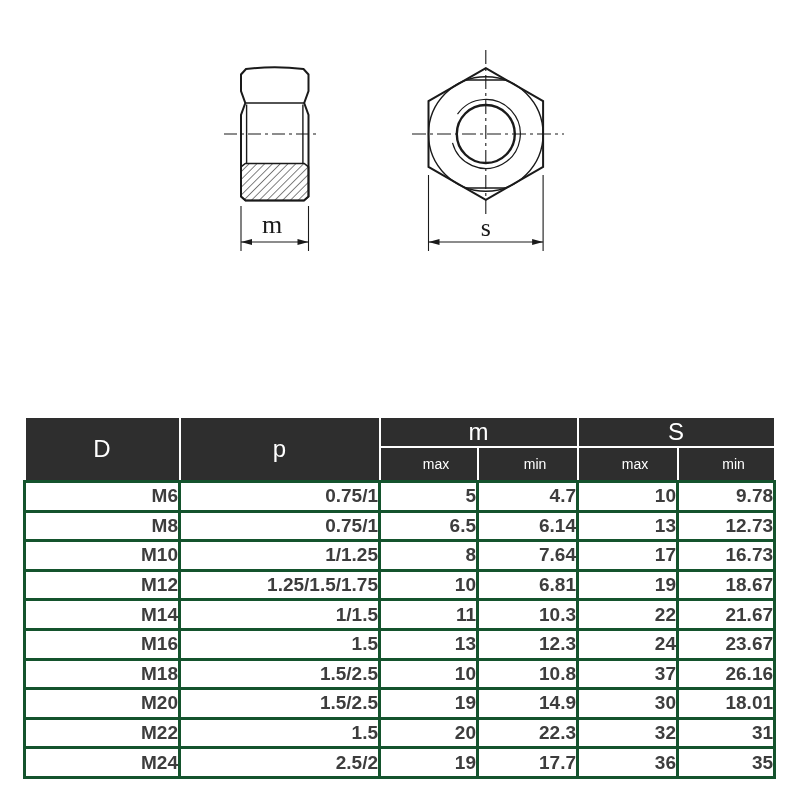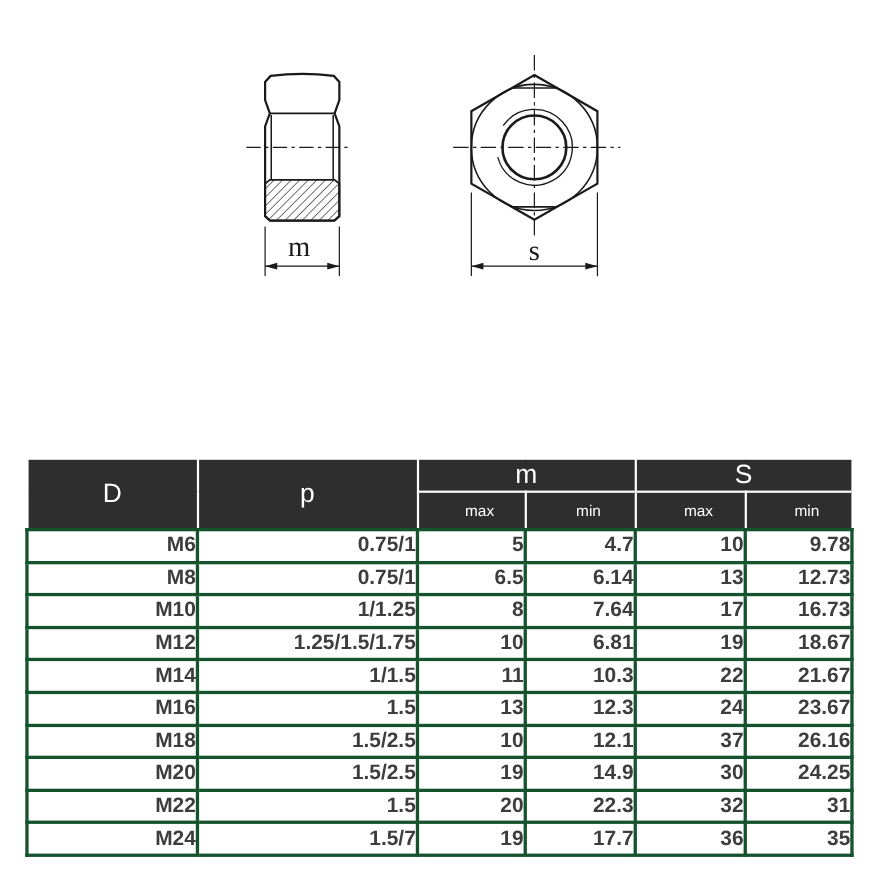--- a/index.html
+++ b/index.html
@@ -148,43 +148,43 @@
         <td>1.5</td>
         <td>13</td>
         <td>12.3</td>
         <td>24</td>
         <td>23.67</td>
       </tr>
       <tr>
         <td>M18</td>
         <td>1.5/2.5</td>
         <td>10</td>
-        <td>12.1</td>
+        <td>10.8</td>
         <td>37</td>
         <td>26.16</td>
       </tr>
       <tr>
         <td>M20</td>
         <td>1.5/2.5</td>
         <td>19</td>
         <td>14.9</td>
         <td>30</td>
-        <td>24.25</td>
+        <td>18.01</td>
       </tr>
       <tr>
         <td>M22</td>
         <td>1.5</td>
         <td>20</td>
         <td>22.3</td>
         <td>32</td>
         <td>31</td>
       </tr>
       <tr>
         <td>M24</td>
-        <td>1.5/7</td>
+        <td>2.5/2</td>
         <td>19</td>
         <td>17.7</td>
         <td>36</td>
         <td>35</td>
       </tr>
     </tbody>
   </table>
 </div>
 
 </body></html>

